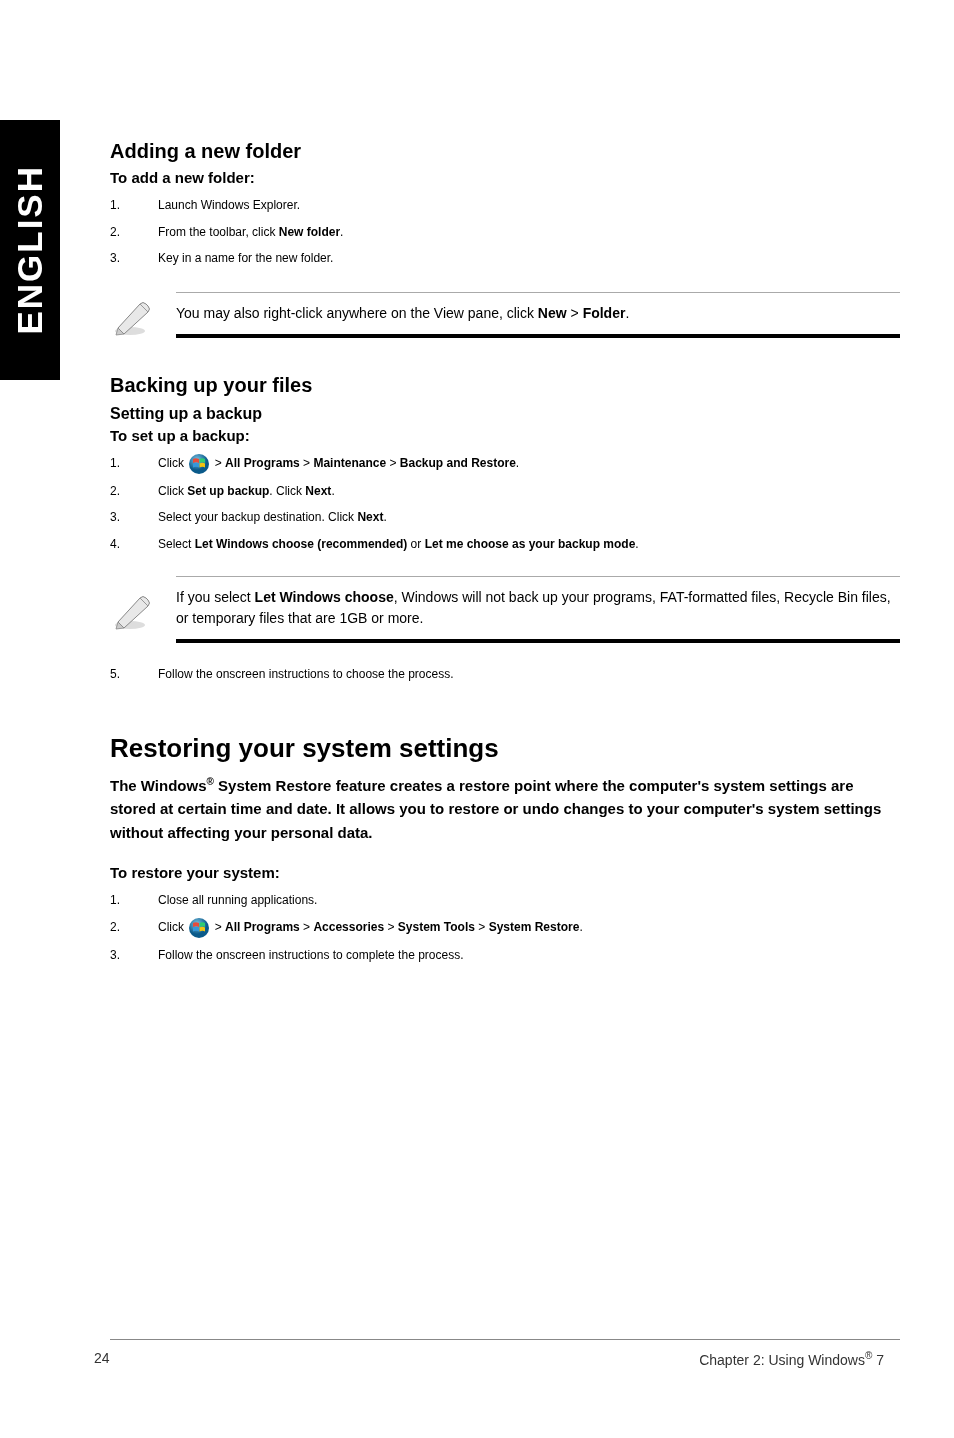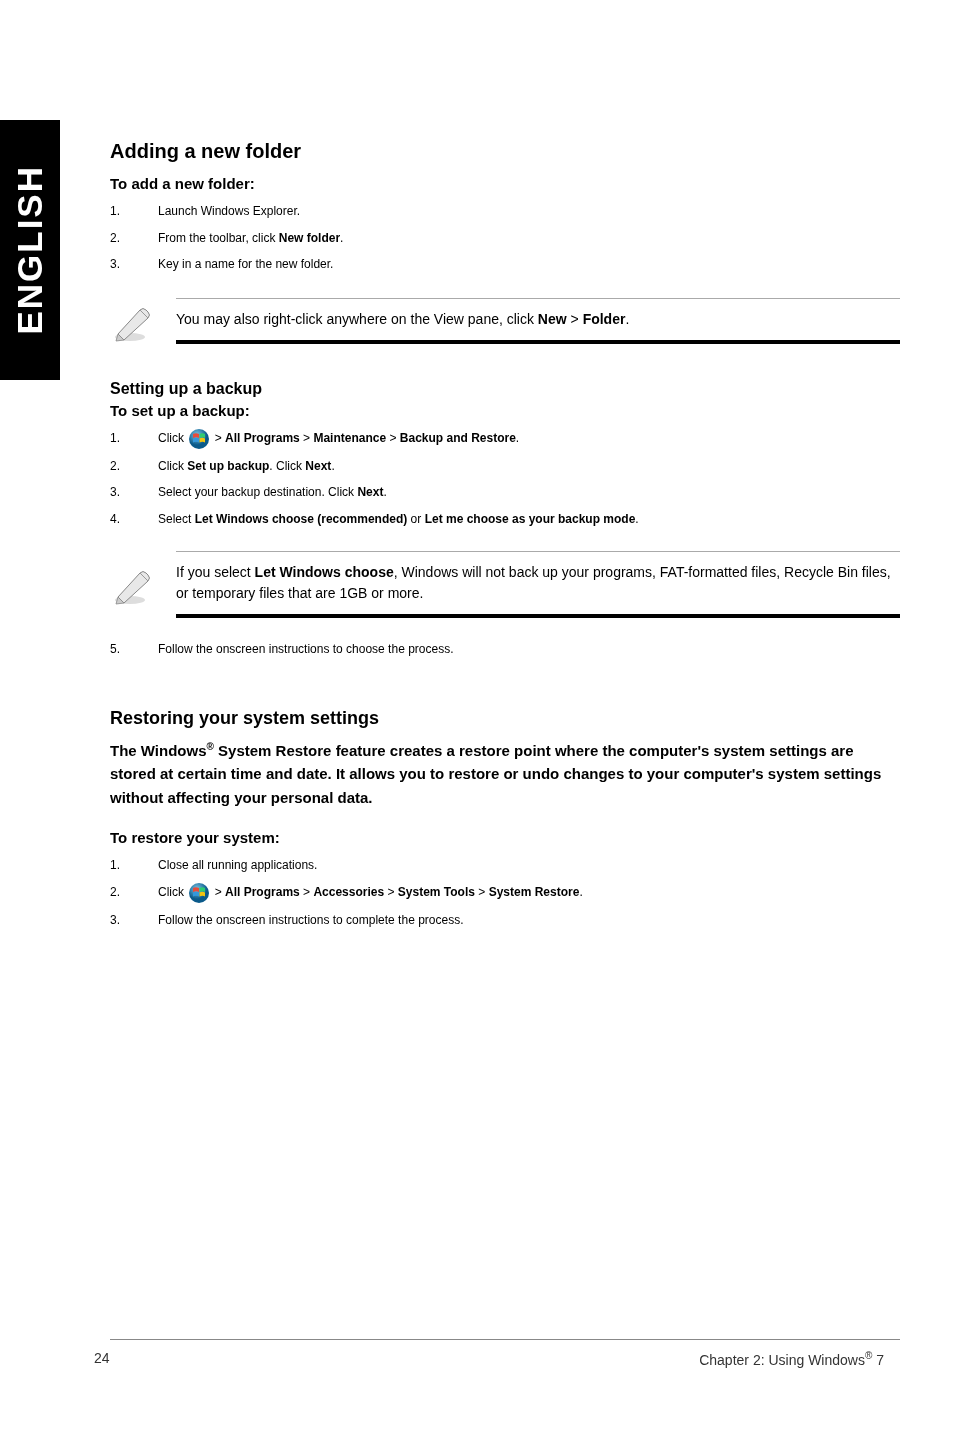--- a/index.html
+++ b/index.html
@@ -37,40 +37,40 @@
     }
     .content {
       position: absolute;
       left: 110px;
       top: 140px;
       width: 790px;
     }
     .h2 {
       font-size: 20px;
       font-weight: bold;
-      margin-bottom: 12px;
+      margin-bottom: 6px;
     }
     .h2b {
       font-size: 20px;
       font-weight: bold;
       margin-bottom: 8px;
       margin-top: 0;
     }
     .h3 {
       font-size: 16px;
       font-weight: bold;
       margin-bottom: 4px;
     }
     .h4 {
       font-size: 15px;
       font-weight: bold;
       margin-bottom: 10px;
     }
     .h1 {
-      font-size: 18px;
+      font-size: 26px;
       font-weight: bold;
       margin-bottom: 10px;
     }
     ol {
       list-style: none;
       counter-reset: item;
     }
     ol li {
       counter-increment: item;
       font-size: 12px;
@@ -161,20 +161,21 @@
           <ellipse cx="20" cy="41" rx="15" ry="4" fill="#ddd"></ellipse>
           <path d="M8 38 L30 14 Q33 11 36 14 L38 16 Q41 19 38 22 L14 44 Z" fill="#e8e8e8" stroke="#888" stroke-width="1"></path>
           <path d="M8 38 L14 44 L6 45 Z" fill="#ccc" stroke="#888" stroke-width="0.8"></path>
           <path d="M30 14 L38 22" stroke="#999" stroke-width="1"></path>
         </svg></div>
     <div class="note-body">You may also right-click anywhere on the View pane, click <b>New</b> &gt; <b>Folder</b>.</div>
   </div>
 
   <div class="spacer-sm"></div>
 
+  <div class="h2b">Backing up your files</div>
   <div class="h3">Setting up a backup</div>
   <div class="h4">To set up a backup:</div>
   <ol>
     <li>Click <span class="winicon"><svg viewBox="0 0 20 20" width="20" height="20">
             <circle cx="10" cy="10" r="10" fill="url(#g1)"></circle>
             <defs>
               <radialGradient id="g1" cx="0.4" cy="0.3">
                 <stop offset="0" stop-color="#7ec6e8"></stop>
                 <stop offset="1" stop-color="#0a5a8a"></stop>
               </radialGradient>

